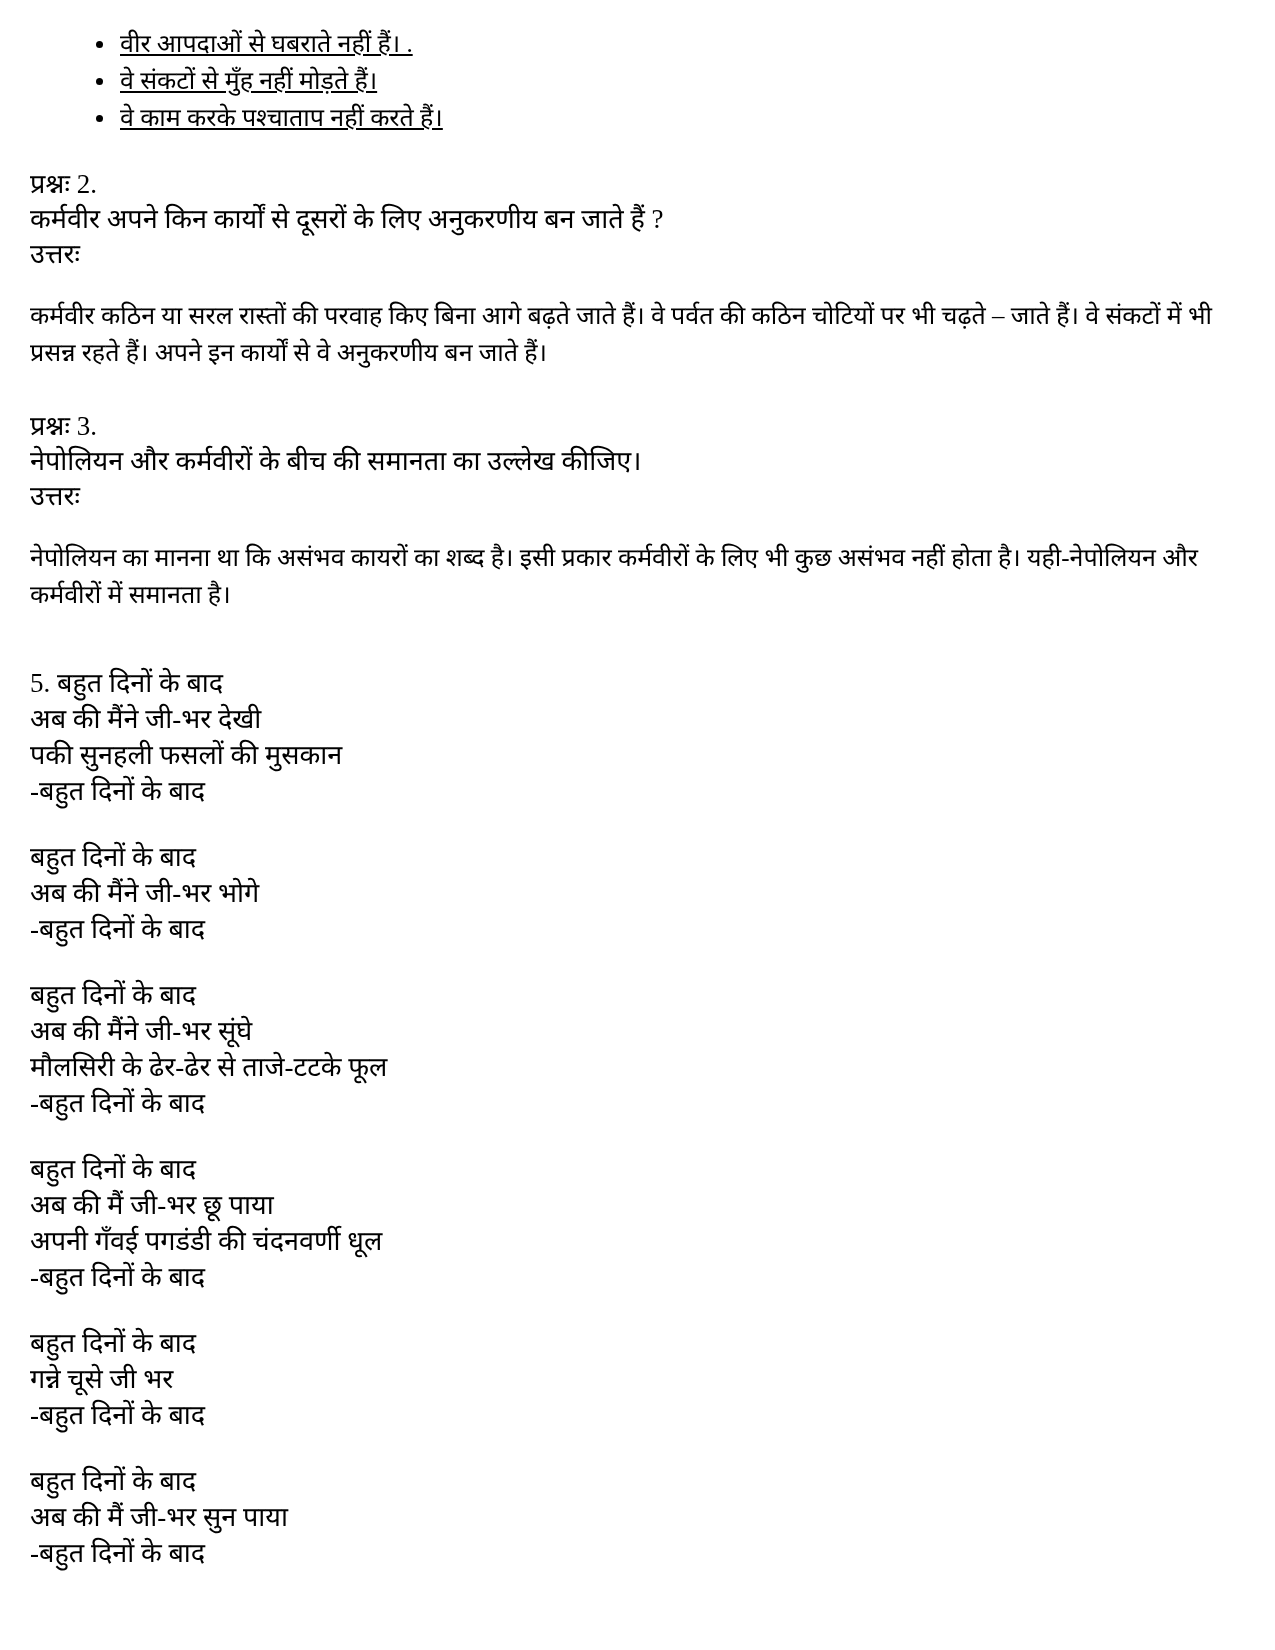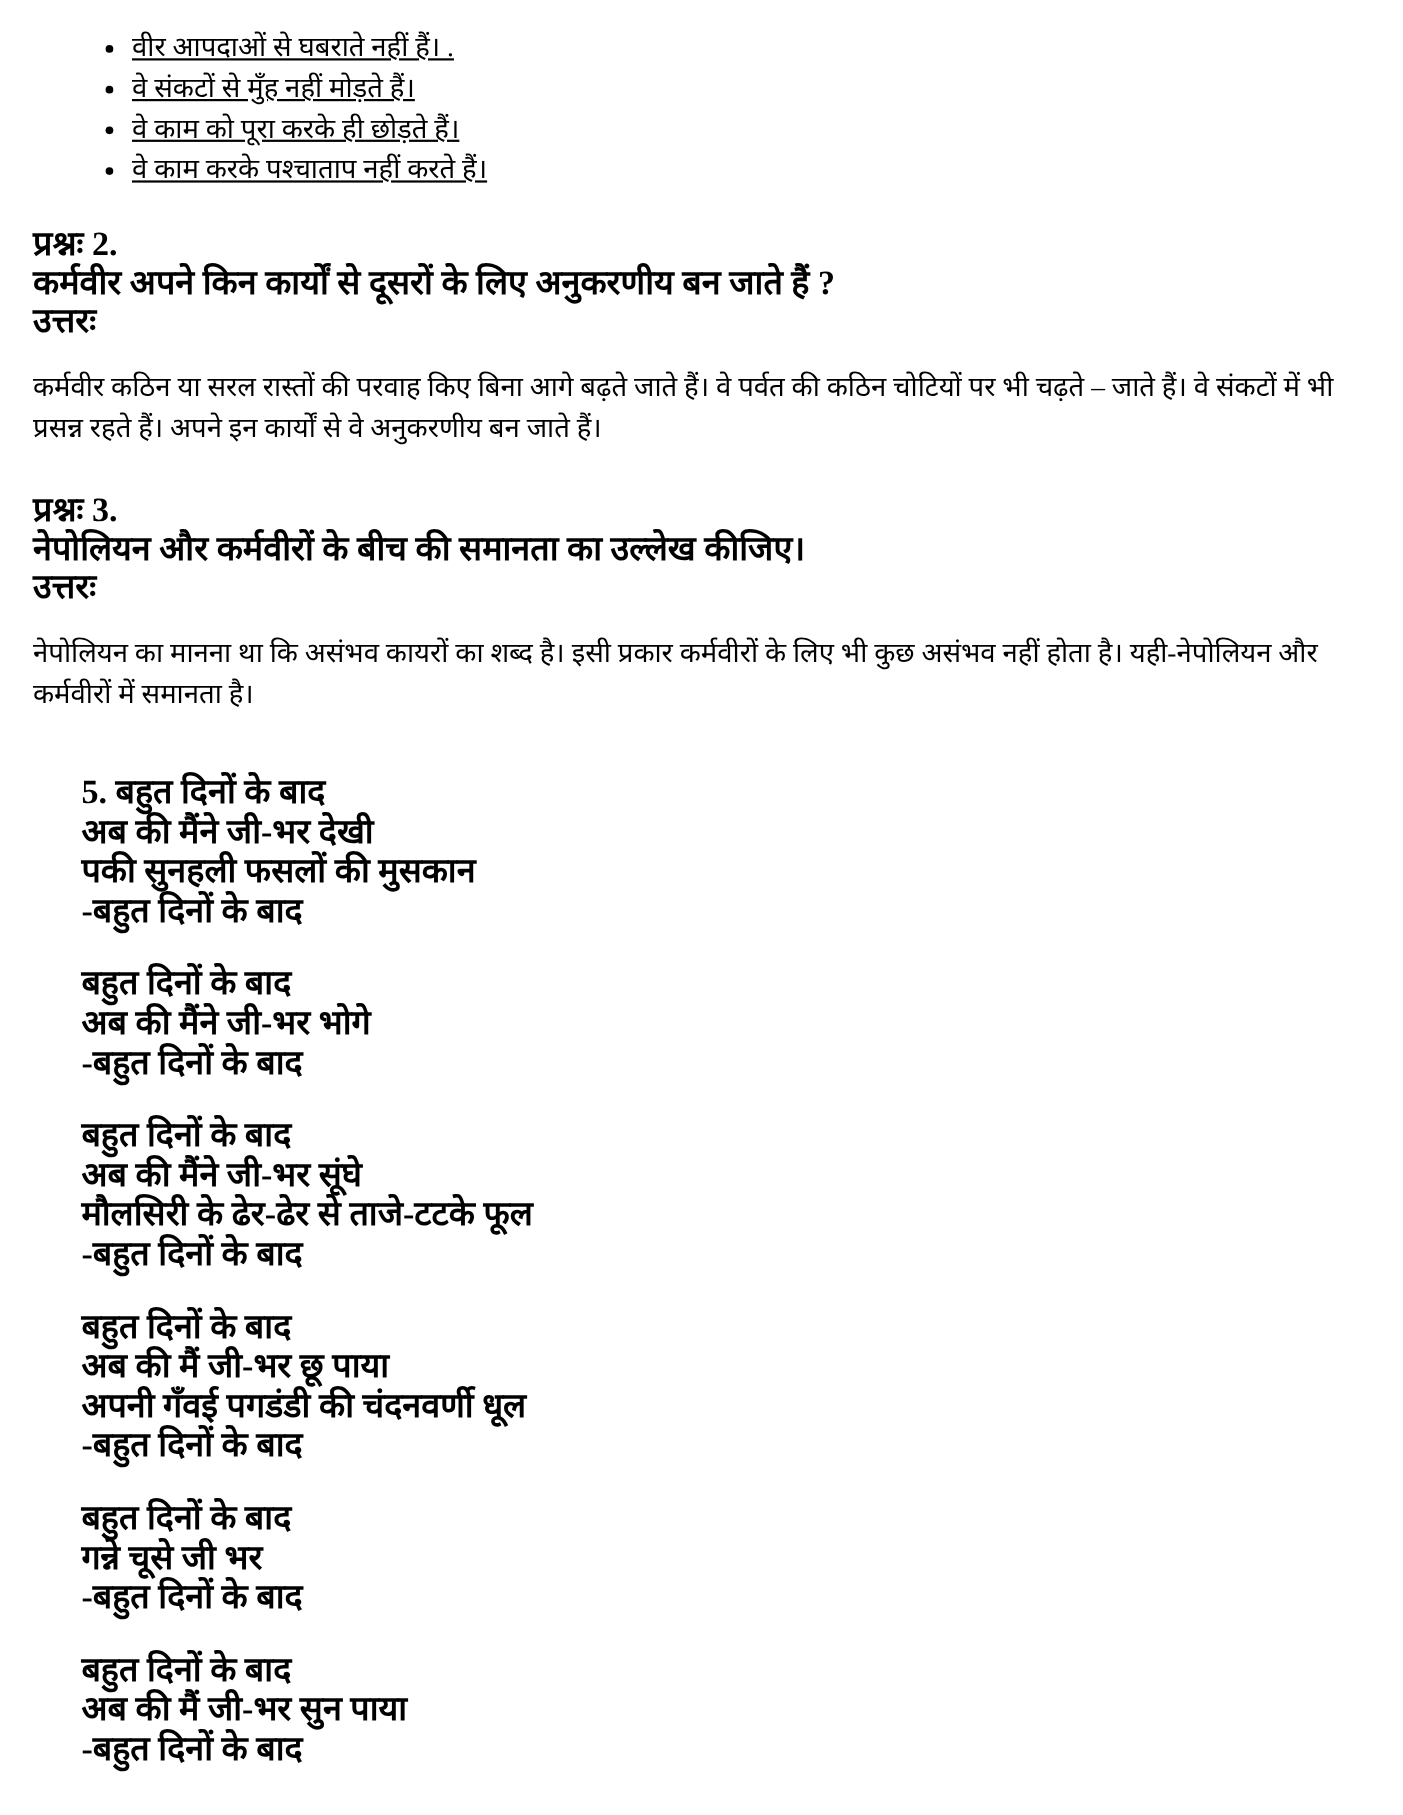--- a/index.html
+++ b/index.html
@@ -42,46 +42,44 @@
     width: 7px;
     height: 7px;
     background: #000;
     border-radius: 50%;
   }
   .block {
     margin: 0;
     padding: 0;
   }
   .line {
-    font-size: 31px;
+    font-size: 27px;
     line-height: 35px;
     white-space: pre-wrap;
-    font-weight: bold;
   }
   .para {
     font-size: 25px;
     line-height: 37px;
     white-space: pre-wrap;
     max-width: 1210px;
     margin-top: 25px;
   }
   .gap-sm { height: 14px; }
   .gap-md { height: 30px; }
   .gap-lg { height: 38px; }
-  .stanza .line { line-height: 36px; margin-left: 44px; }
+  .stanza .line { line-height: 36px; }
 </style>
 </head>
 <body>
 
 <div class="page">
 
   <ul class="bullet-list">
     <li>वीर आपदाओं से घबराते नहीं हैं। .</li>
     <li>वे संकटों से मुँह नहीं मोड़ते हैं।</li>
-    <li>वे काम को पूरा करके ही छोड़ते हैं।</li>
     <li>वे काम करके पश्चाताप नहीं करते हैं।</li>
   </ul>
 
   <div class="gap-md"></div>
 
   <div class="block">
     <div class="line">प्रश्नः 2.</div>
     <div class="line">कर्मवीर अपने किन कार्यों से दूसरों के लिए अनुकरणीय बन जाते हैं ?</div>
     <div class="line">उत्तरः</div>
     <div class="para">कर्मवीर कठिन या सरल रास्तों की परवाह किए बिना आगे बढ़ते जाते हैं। वे पर्वत की कठिन चोटियों पर भी चढ़ते – जाते हैं। वे संकटों में भी प्रसन्न रहते हैं। अपने इन कार्यों से वे अनुकरणीय बन जाते हैं।</div>

